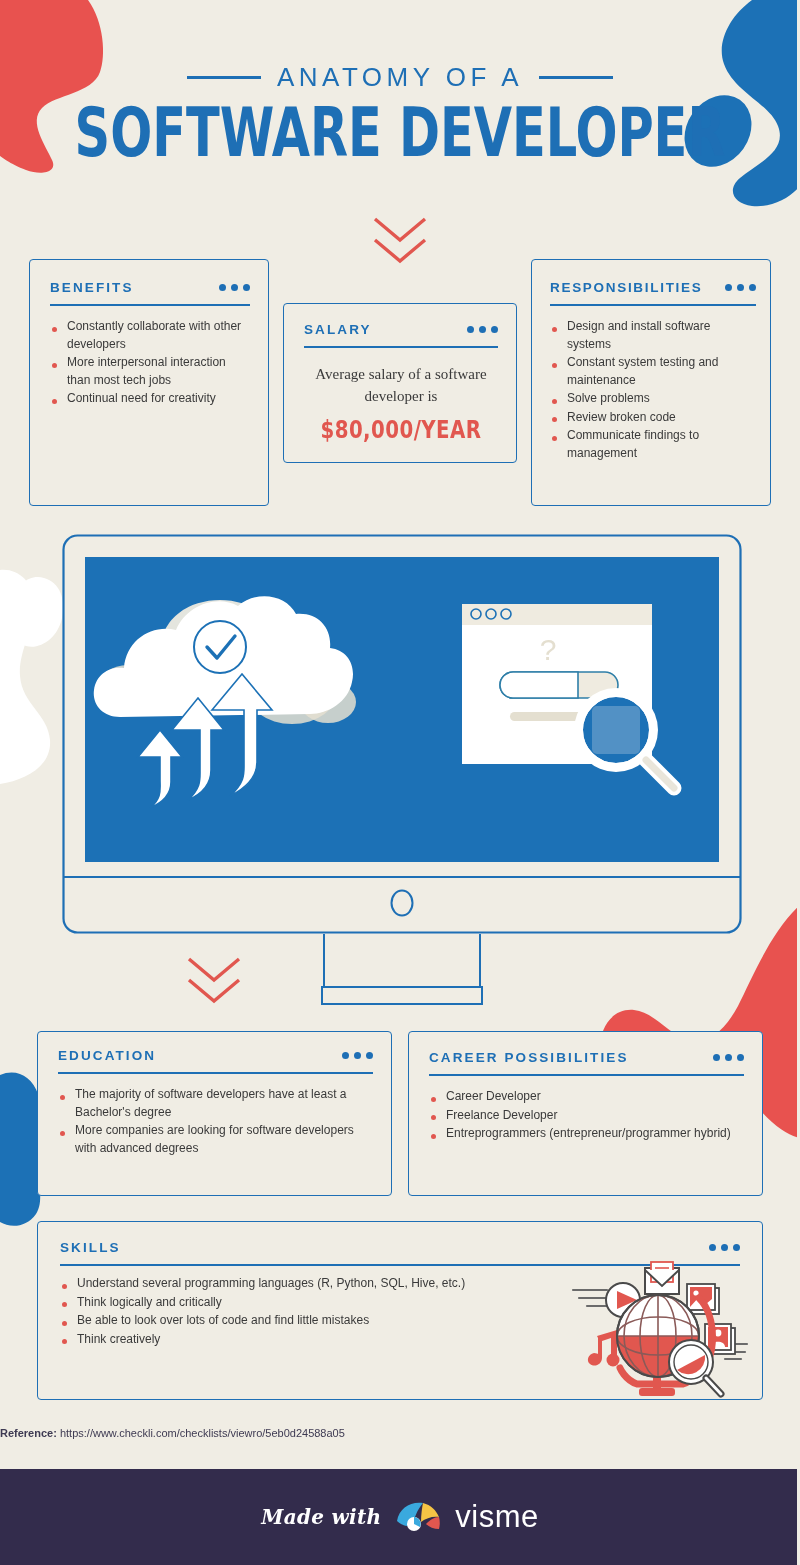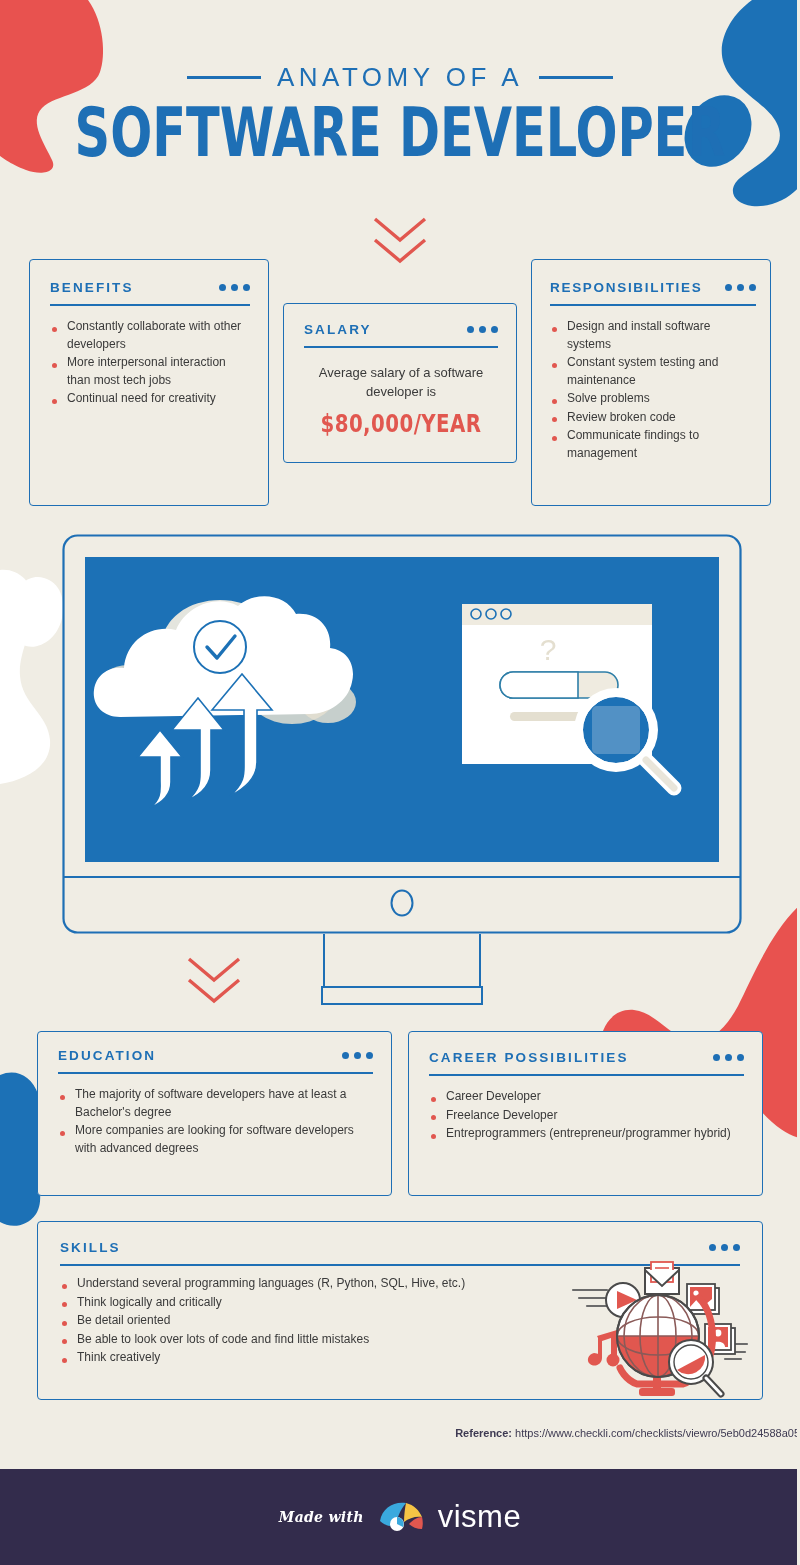--- a/index.html
+++ b/index.html
@@ -57,45 +57,45 @@
     font-size: 12px; line-height: 1.46; color: #3A3A3A;
     margin-bottom: 1px;
   }
   ul.bullets li::before {
     content: ""; position: absolute; left: 2px; top: 8.5px;
     width: 5px; height: 5px; border-radius: 50%; background: #E1574F;
   }
 
   
   .salary-body { text-align: center; margin-top: 16px; }
-  .salary-lead { font-size: 13px; line-height: 1.45; color: #3A3A3A; }
+  .salary-lead { font-size: 15px; line-height: 1.45; color: #3A3A3A; font-family: Liberation Serif, serif; }
   .salary-big {
     margin-top: 7px; font-size: 25px; font-weight: 700; color: #E1574F;
     font-family: "DejaVu Sans Condensed", "Liberation Sans Narrow", "Liberation Sans", sans-serif;
     transform: scaleX(0.88); letter-spacing: .5px;
   }
 
   
   .monitor { position: absolute; z-index: 4; }
 
   
   .reference {
-    position: absolute; left: 0; top: 1427px; width: 800px; text-align: right;
+    position: absolute; left: 0; top: 1427px; width: 800px; text-align: left;
     font-size: 11px; color: #3E3A52; z-index: 6;
   }
   .reference b { font-weight: 700; }
 
   
   .footer {
     position: absolute; left: 0; top: 1469px; width: 800px; height: 96px;
     background: #332C4C; z-index: 7;
     display: flex; align-items: center; justify-content: center; gap: 14px;
   }
   .made-with {
-    color: #FFFFFF; font-size: 14px; font-style: italic;
+    color: #FFFFFF; font-size: 20px; font-style: italic;
     font-family: "DejaVu Serif", serif; font-weight: 600;
     letter-spacing: .3px;
   }
   .visme-word {
     color: #FFFFFF; font-size: 31px; letter-spacing: .5px; font-weight: 400;
     font-family: "Liberation Sans", sans-serif;
   }
 </style>
 </head>
 <body>
@@ -303,21 +303,20 @@
       <span class="dots">
           <i></i>
           <i></i>
           <i></i>
         </span>
     </div>
     <div class="rule"></div>
     <ul class="bullets" style="margin-top:9px;">
       <li>Understand several programming languages (R, Python, SQL, Hive, etc.)</li>
       <li>Think logically and critically</li>
-      <li>Be detail oriented</li>
       <li>Be able to look over lots of code and find little mistakes</li>
       <li>Think creatively</li>
     </ul>
   </div>
 
   <svg style="position:absolute; left:565px; top:1258px; z-index:7;" width="190" height="145" viewBox="0 0 190 145">
 
     <g stroke="#6B6B6B" stroke-width="2.2" stroke-linecap="round">
       <line x1="8" y1="32" x2="42" y2="32"></line>
         <line x1="14" y1="40" x2="46" y2="40"></line>

